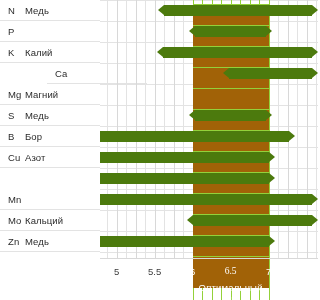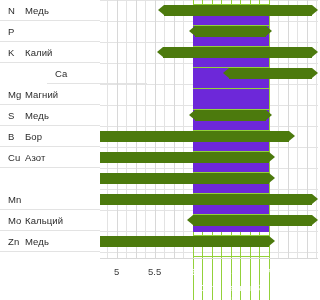--- a/index.html
+++ b/index.html
@@ -78,22 +78,22 @@
     left: 0;
     right: 0;
     height: 1px;
     background: #e3e3e3;
   }
 
   
   .opt-band {
     position: absolute;
     top: 4px;
-    height: 228px;
-    background: #6d28d9;
+    height: 284px;
+    background: #a16207;
   }
   .opt-band .band-grid-h {
     position: absolute;
     left: 0; right: 0;
     height: 1px;
     background: #93d13a;
   }
   .opt-label {
     position: absolute;
     left: 0;

